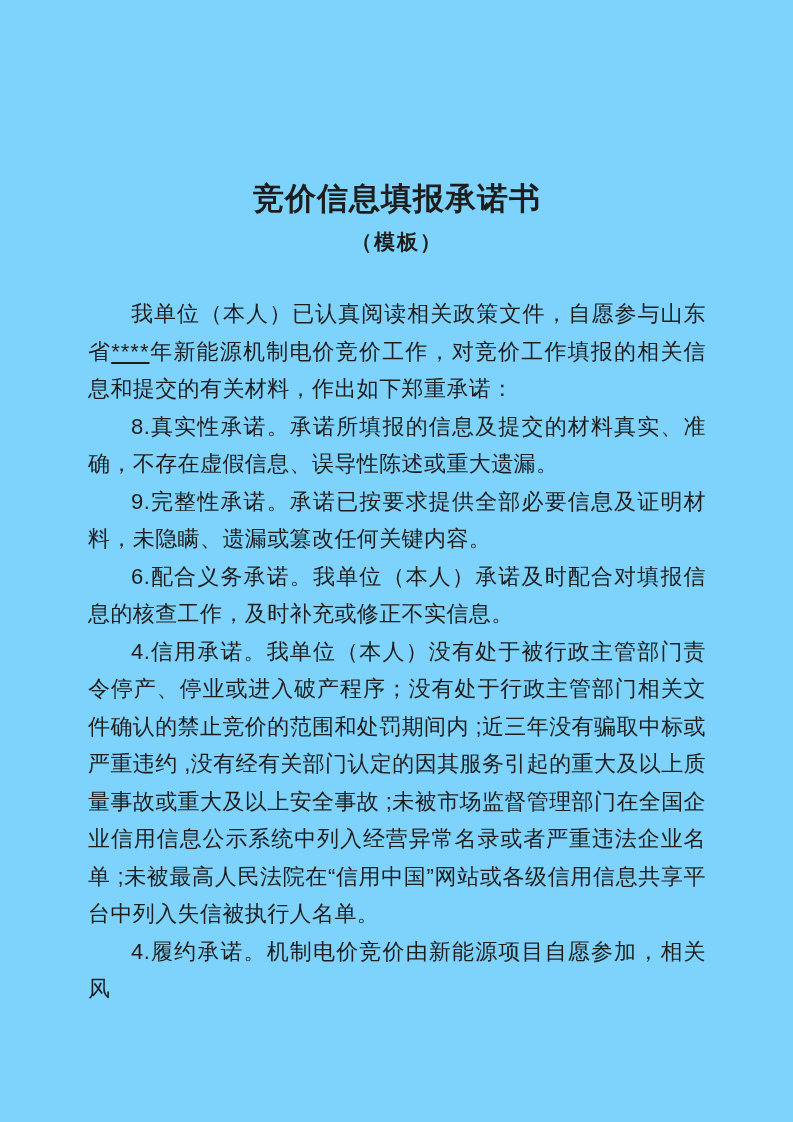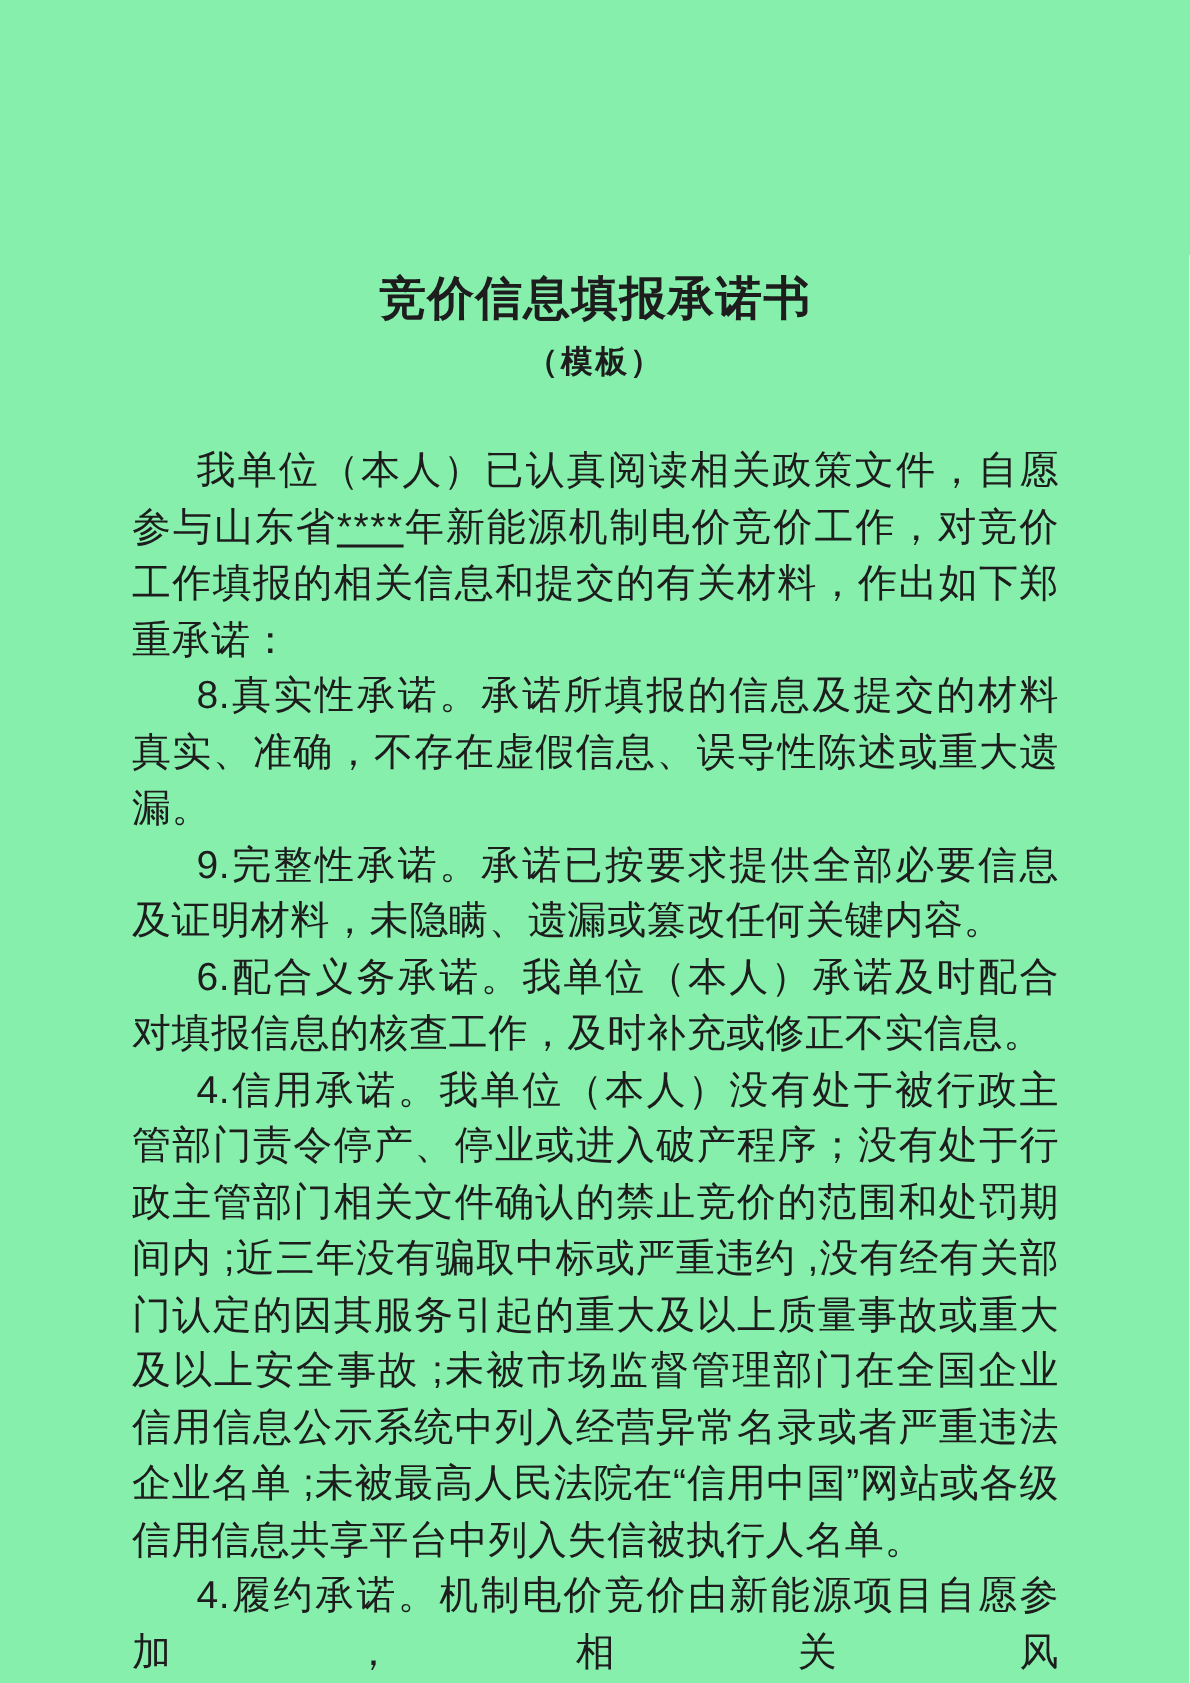--- a/index.html
+++ b/index.html
@@ -5,21 +5,21 @@
   html, body {
     margin: 0;
     padding: 0;
     background: #ffffff;
   }
   .doc-page {
     position: relative;
     width: 793px;
     height: 1122px;
     margin: 0 auto;
-    background: #86efac;
+    background: #7dd3fc;
     color: #1d1d1d;
     box-sizing: border-box;
     padding: 181px 87px 0 88px;
     font-family: "Liberation Sans", "DejaVu Sans", sans-serif;
     overflow: hidden;
   }
   h1.doc-title {
     margin: 0;
     font-size: 31px;
     line-height: 36px;
@@ -33,21 +33,21 @@
     line-height: 26px;
     font-weight: 700;
     text-align: center;
     letter-spacing: 2px;
   }
   .doc-body {
     margin-top: 40px;
   }
   p.para {
     margin: 0;
-    font-size: 26px;
+    font-size: 22px;
     line-height: 37.5px;
     text-align: justify;
     text-justify: inter-ideograph;
     text-indent: 43px;
     letter-spacing: 0.4px;
     word-break: break-all;
   }
   .blank-underline {
     text-decoration: underline;
     text-underline-offset: 3px;

